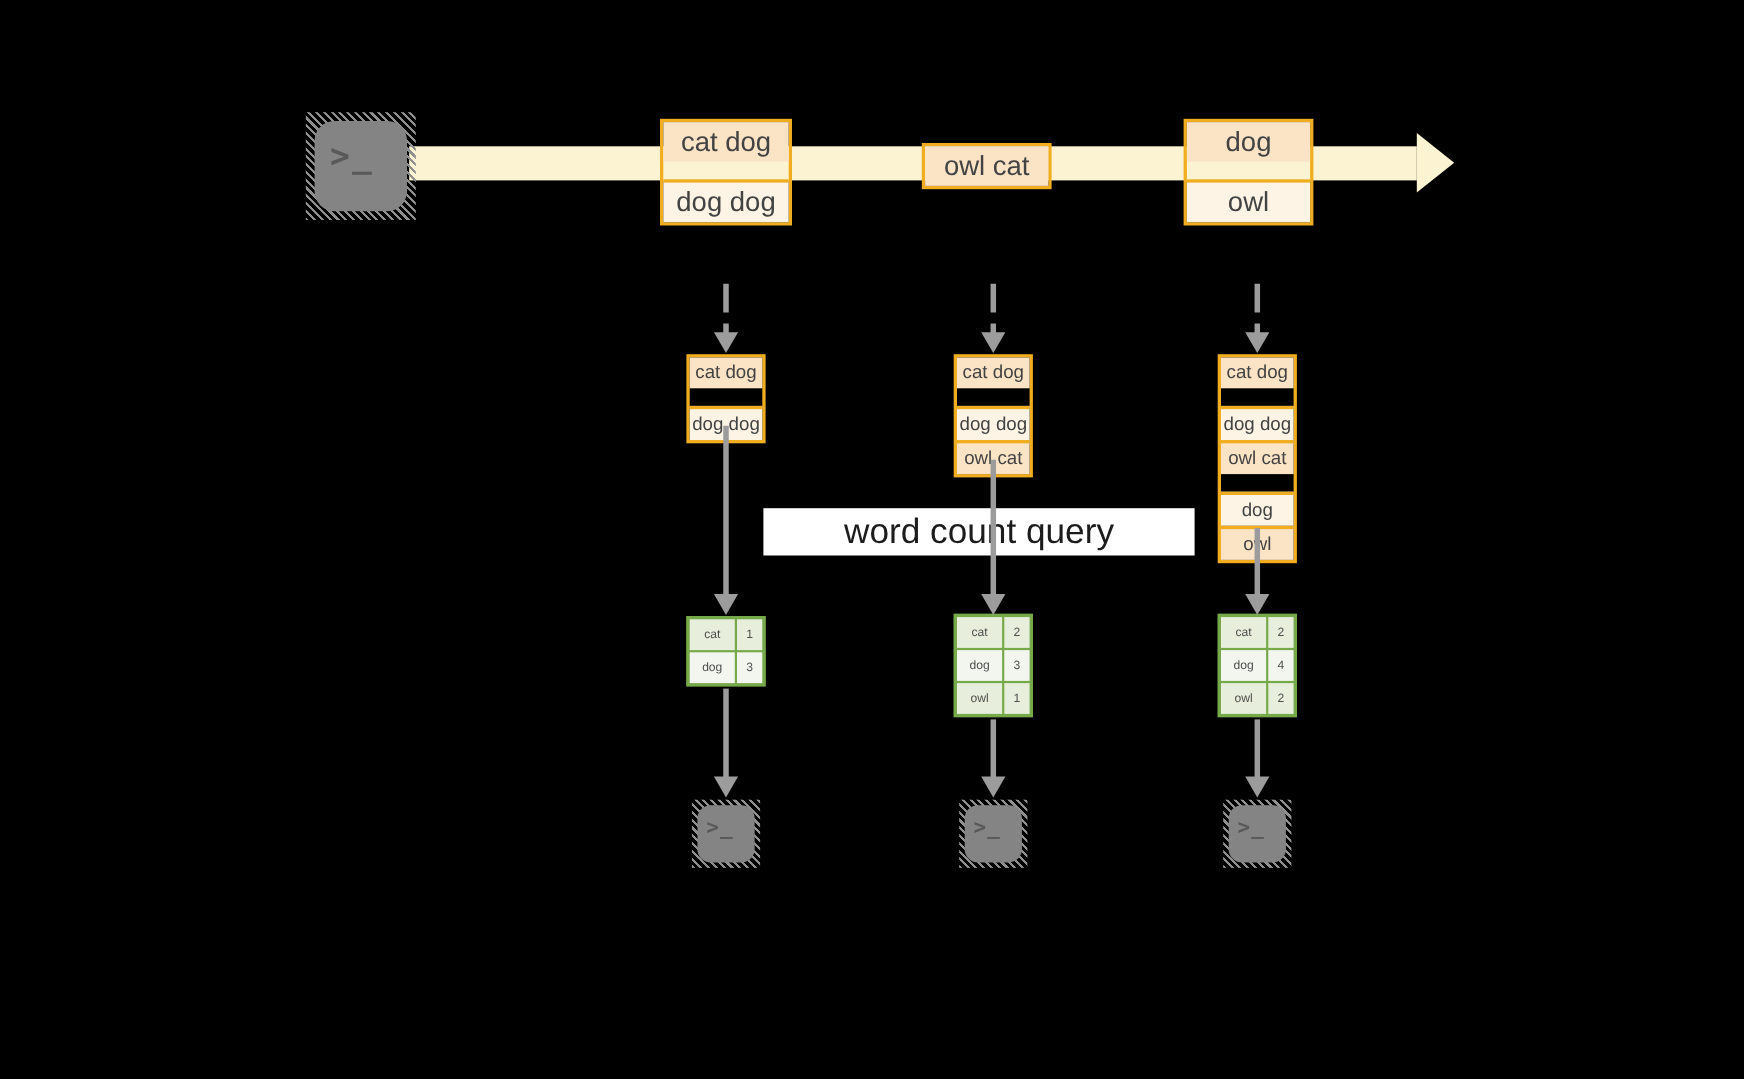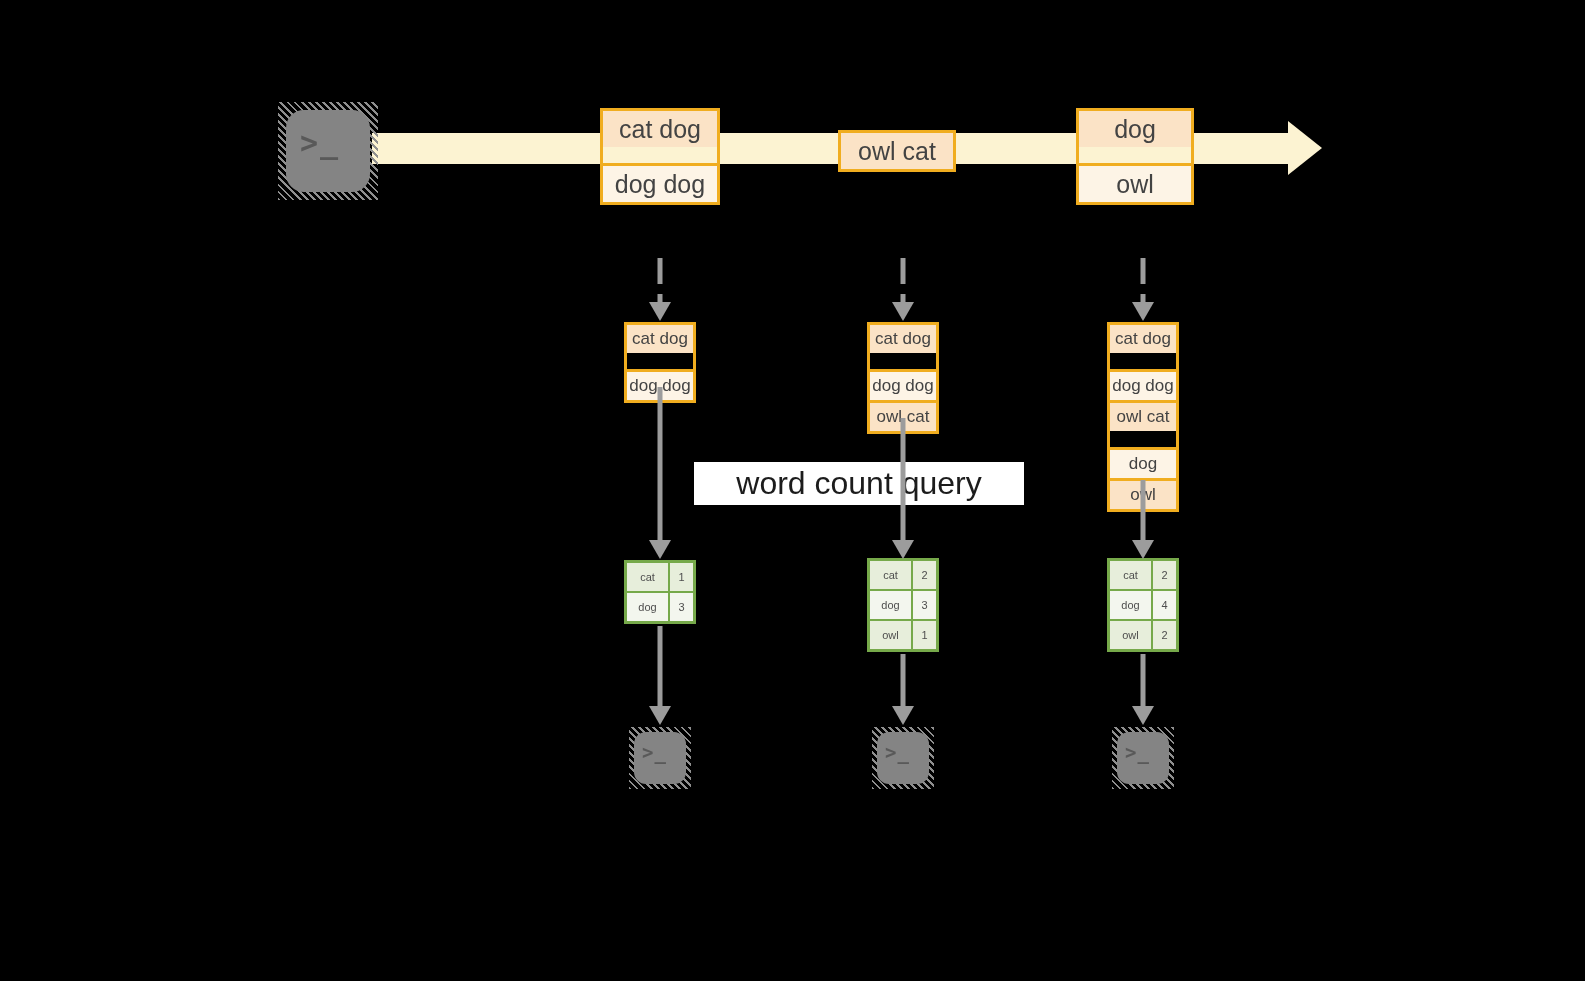--- a/index.html
+++ b/index.html
@@ -44,21 +44,21 @@
     font-size:17px;color:#434343;}
   .buffer .brow + .brow{border-top:3px solid var(--orange);}
   .dark{background:var(--peach);} .light{background:var(--cream);margin-top:16px;}
   
   .wtable{position:absolute;border:3px solid var(--green);background:var(--green);
     display:grid;grid-template-columns:1fr 23px;gap:2px;width:66px;z-index:3;}
   .wtable .cell{height:28px;display:flex;align-items:center;justify-content:center;
     font-size:11px;color:#4e4e4e;}
   .fa{background:var(--green-a);} .fb{background:var(--green-b);}
   
-  .banner{position:absolute;left:694px;top:462px;width:330px;height:43px;background:#fff;z-index:2;
+  .banner{position:absolute;left:694px;top:462px;width:392px;height:43px;background:#fff;z-index:2;
     display:flex;align-items:center;justify-content:center;font-size:32px;color:#1c1c1c;}
   
   svg.arrow{position:absolute;z-index:4;overflow:visible;}
 </style>
 </head>
 <body>
 
 <div id="stage">
 
   <div class="band"></div>

